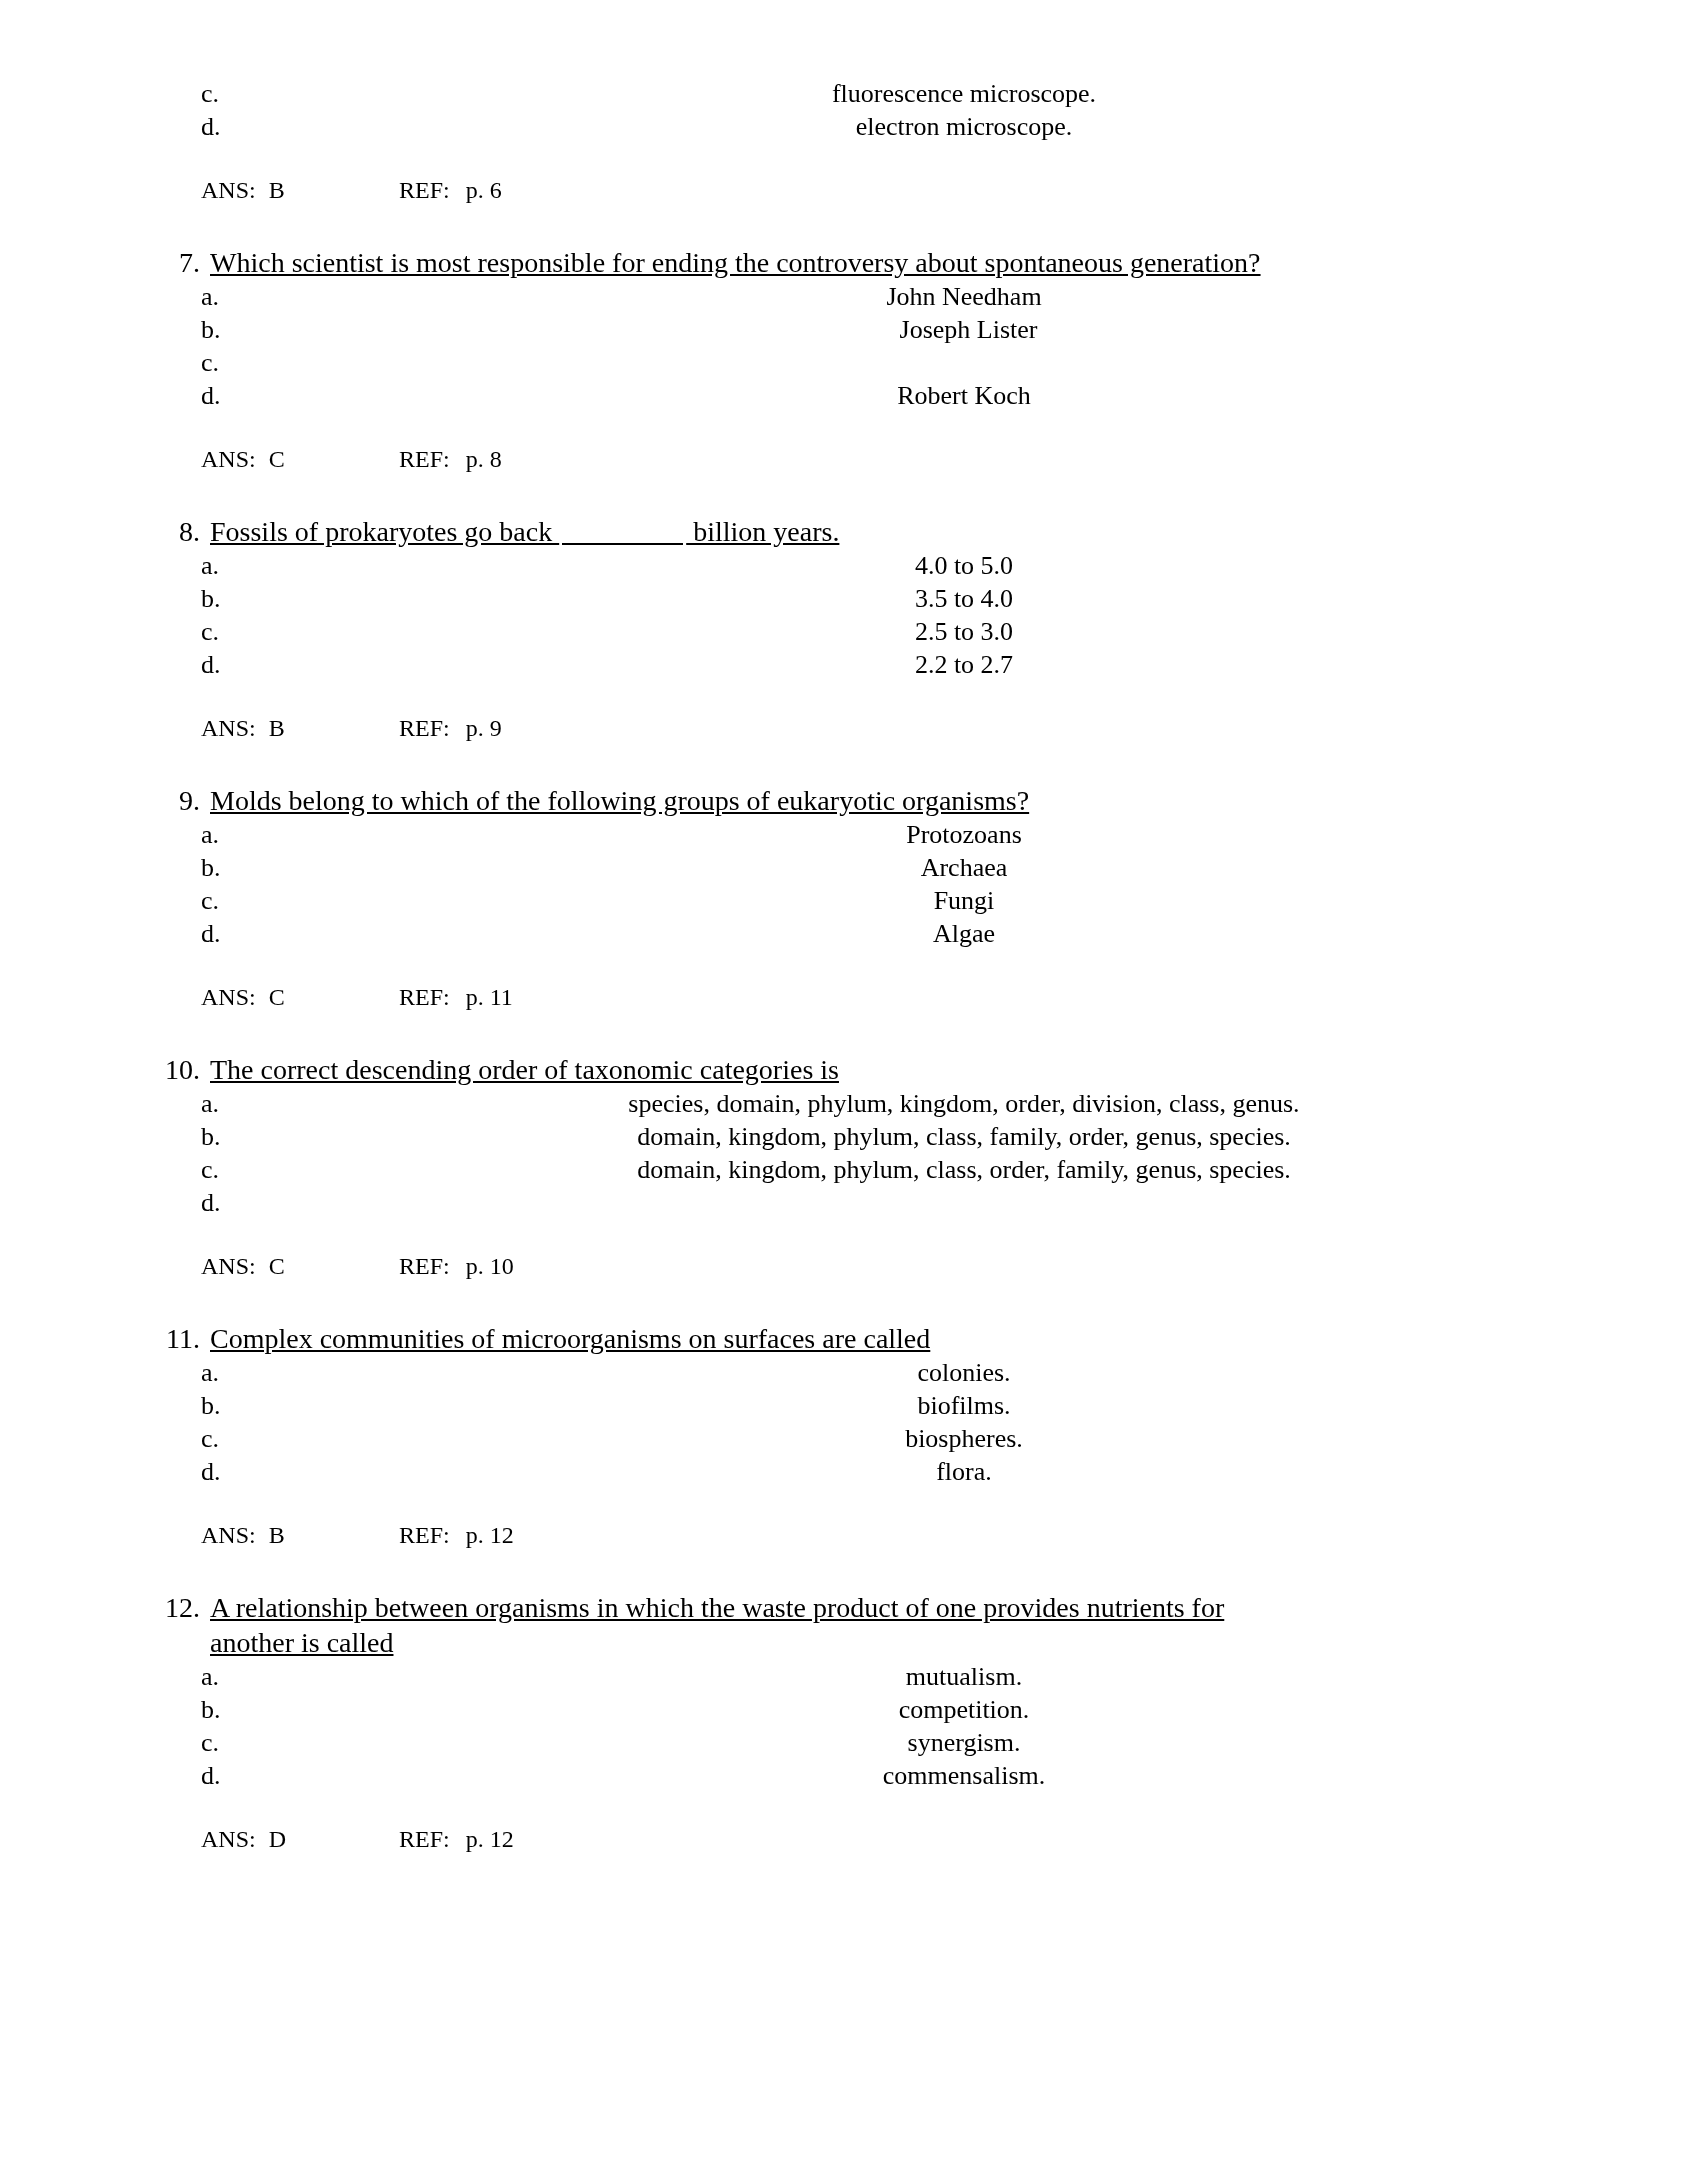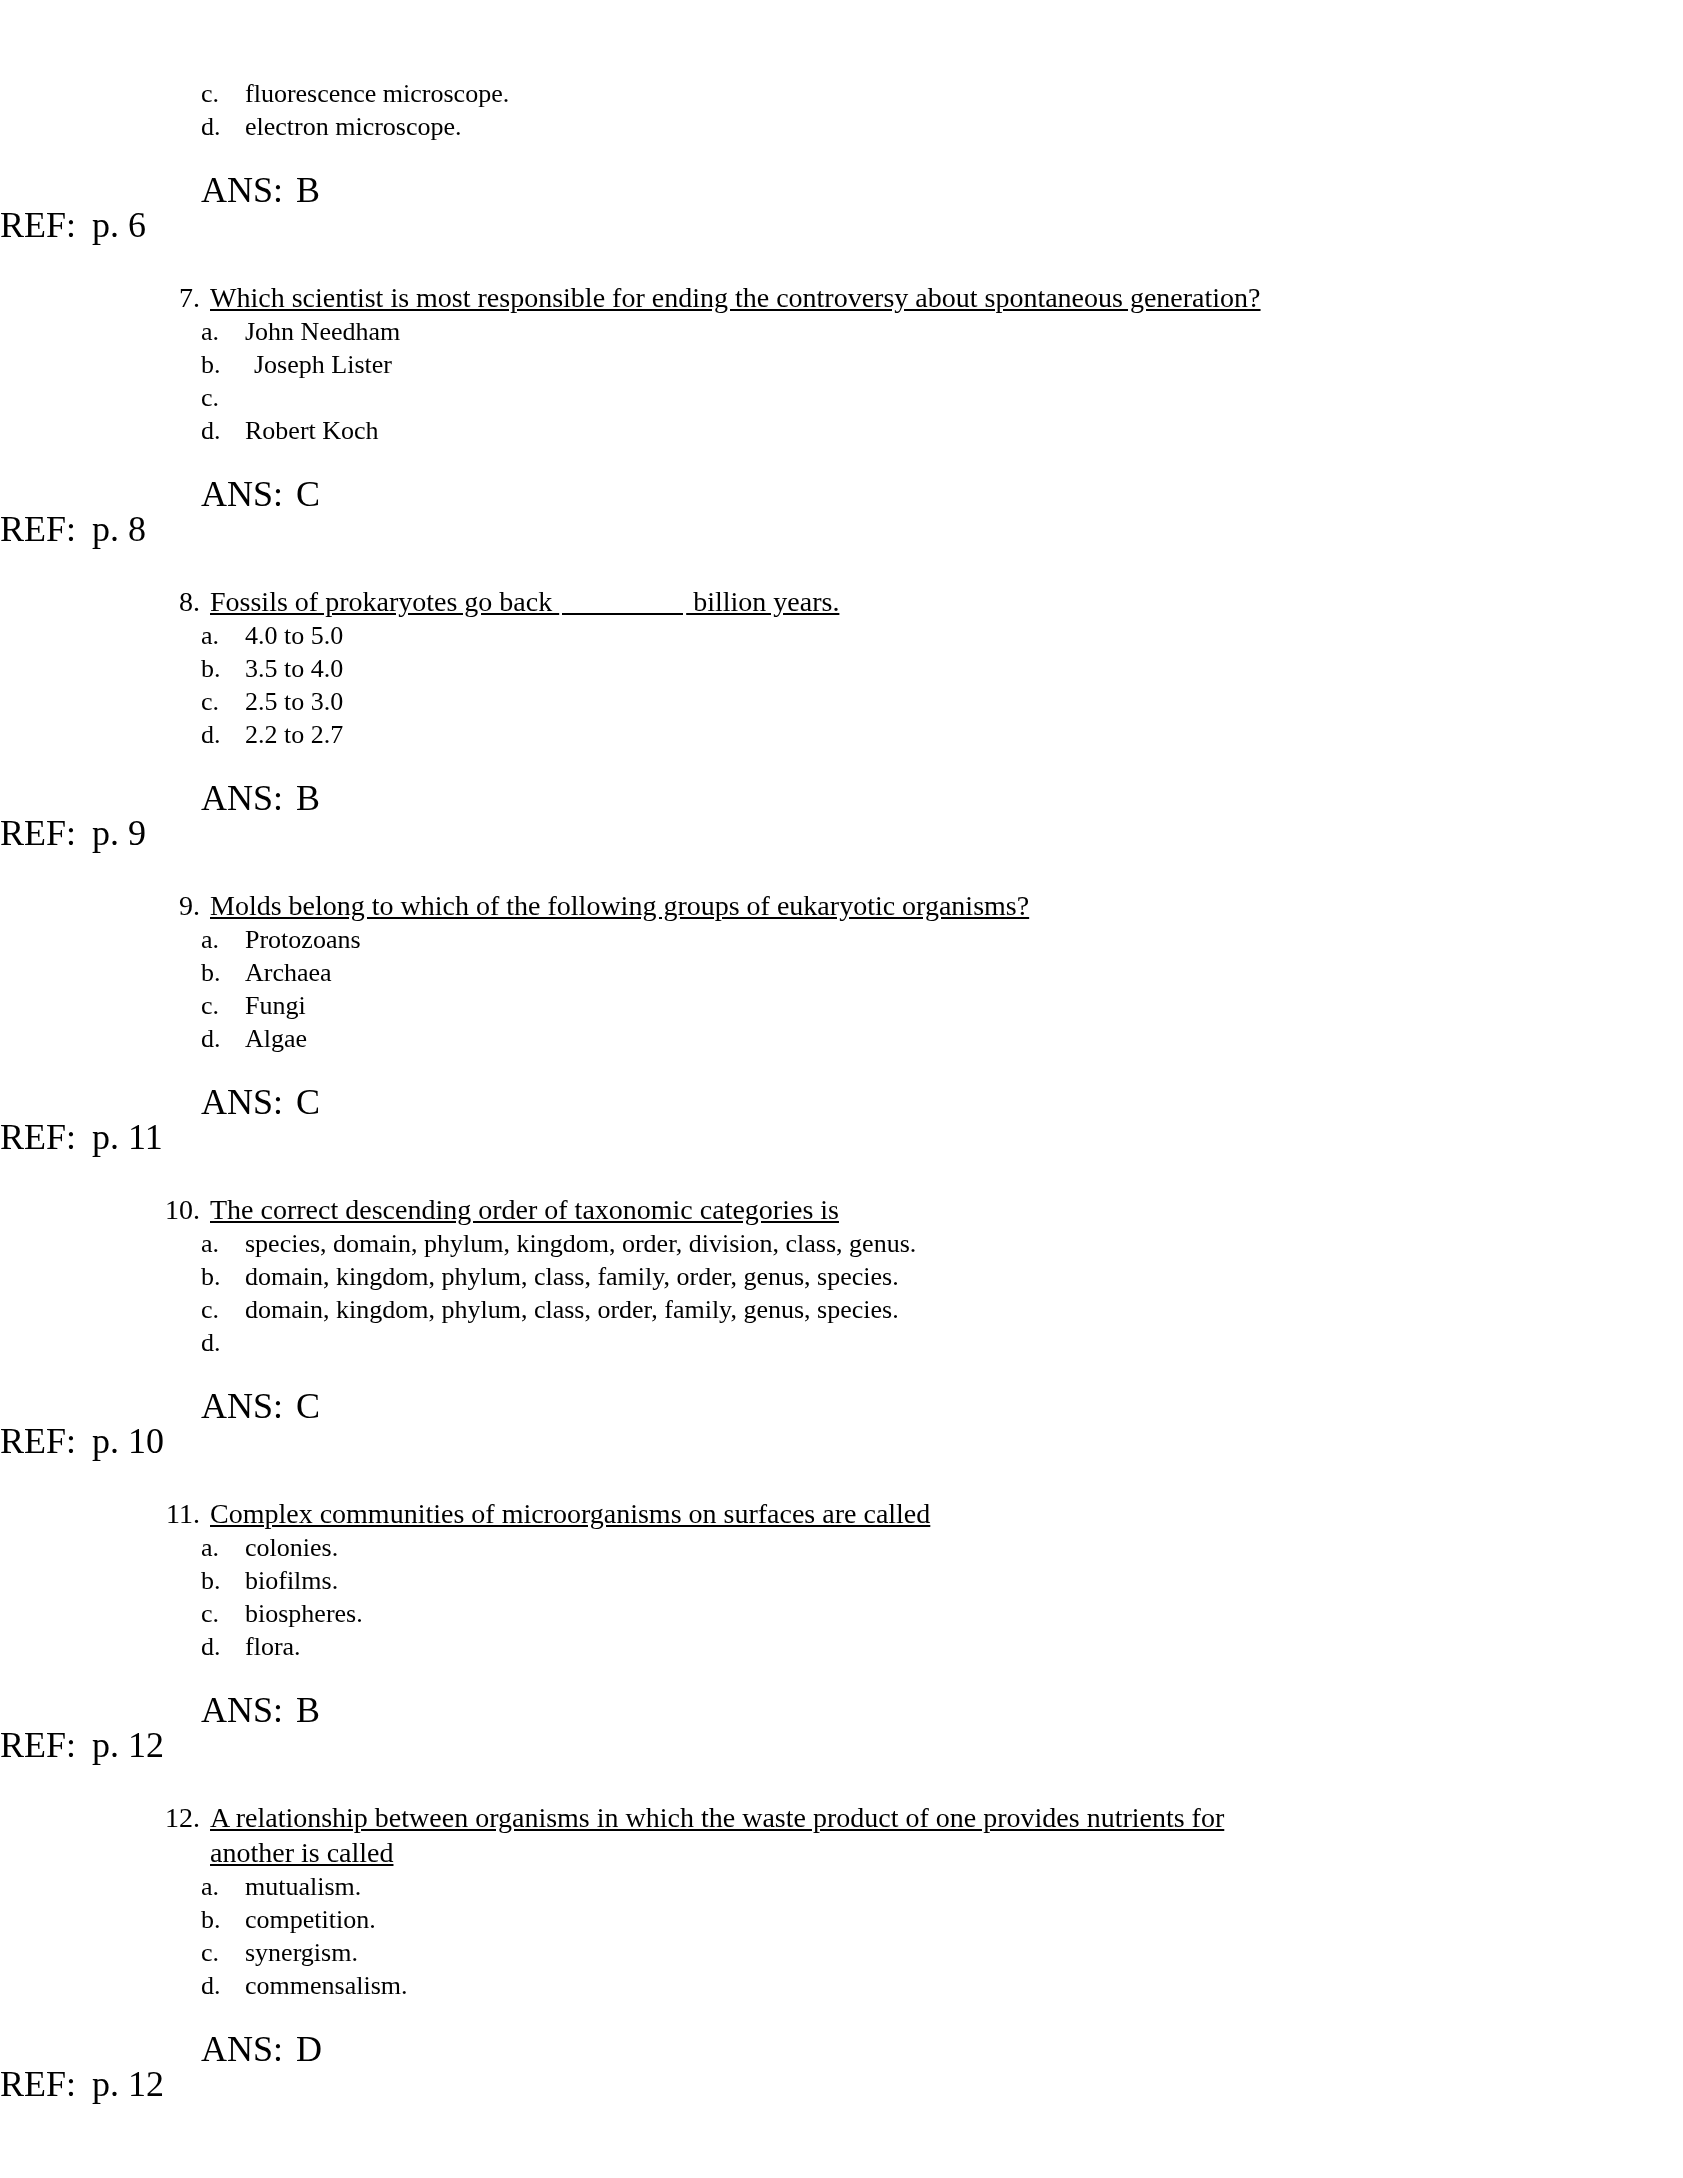--- a/index.html
+++ b/index.html
@@ -88,33 +88,32 @@
   }
   .opt-letter {
     width: 44px;
     min-width: 44px;
     text-align: left;
     margin-left: 201px;
     box-sizing: border-box;
   }
   .opt-text {
     flex: 1;
-    text-align: left;
+    text-align: center;
   }
   .opt-text.extra-space {
     padding-left: 9px;
   }
 
   
   .ansref {
     display: flex;
-    font-size: 36px;
+    font-size: 24px;
     line-height: 35px;
     margin-top: 30px;
-    flex-direction: column;
   }
   .ans-cell {
     margin-left: 201px;
     width: 198px;
     min-width: 198px;
   }
   .ref-cell {
     width: 297px;
   }
   .lbl {

